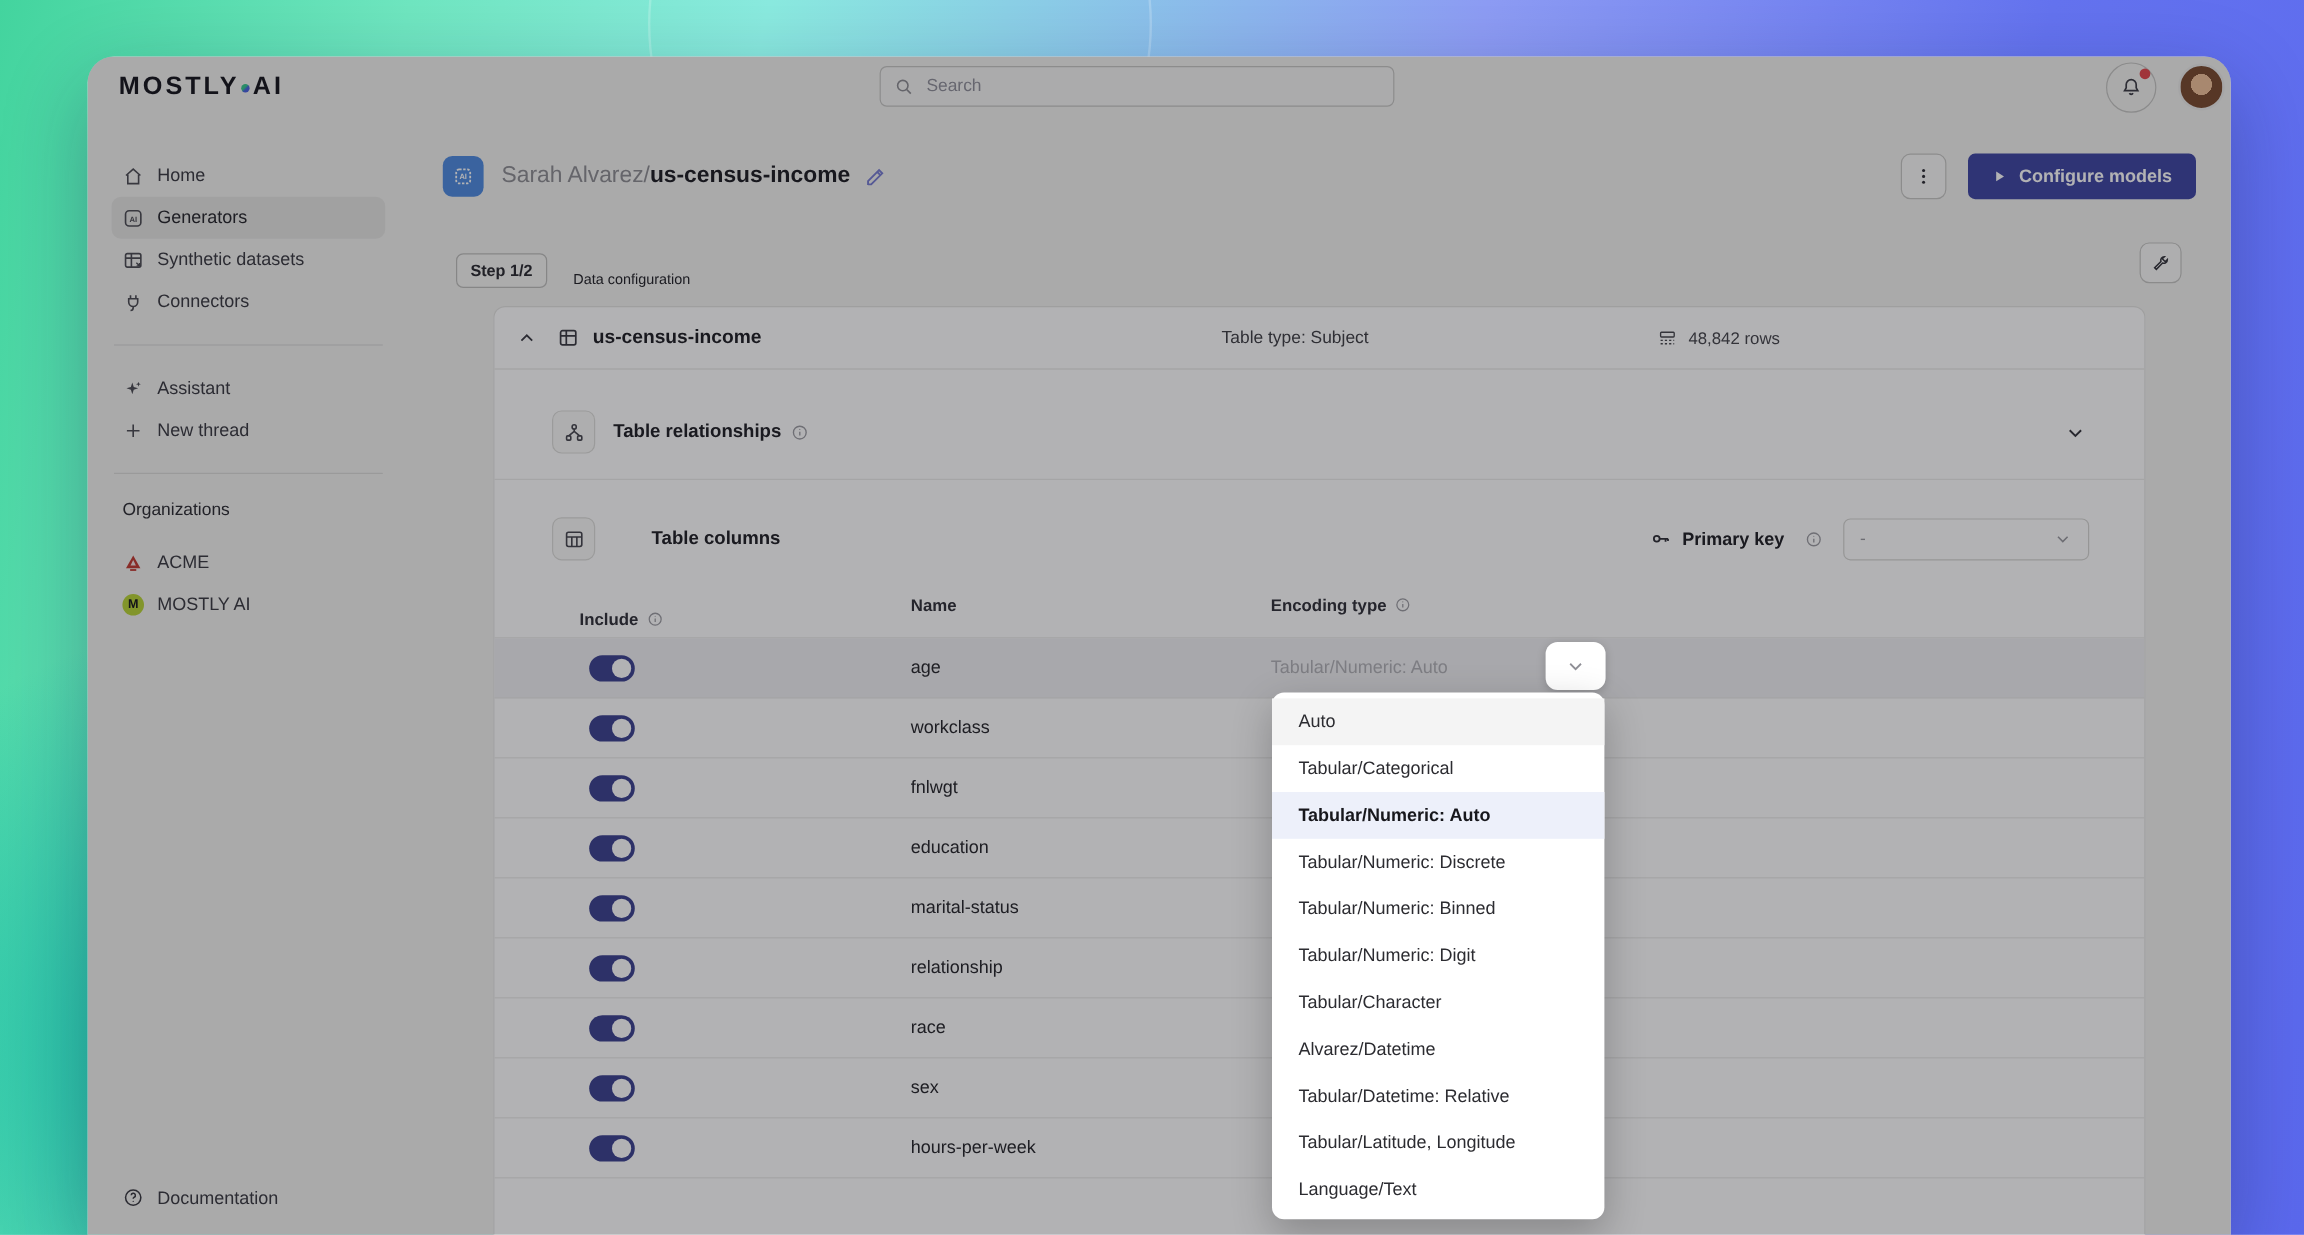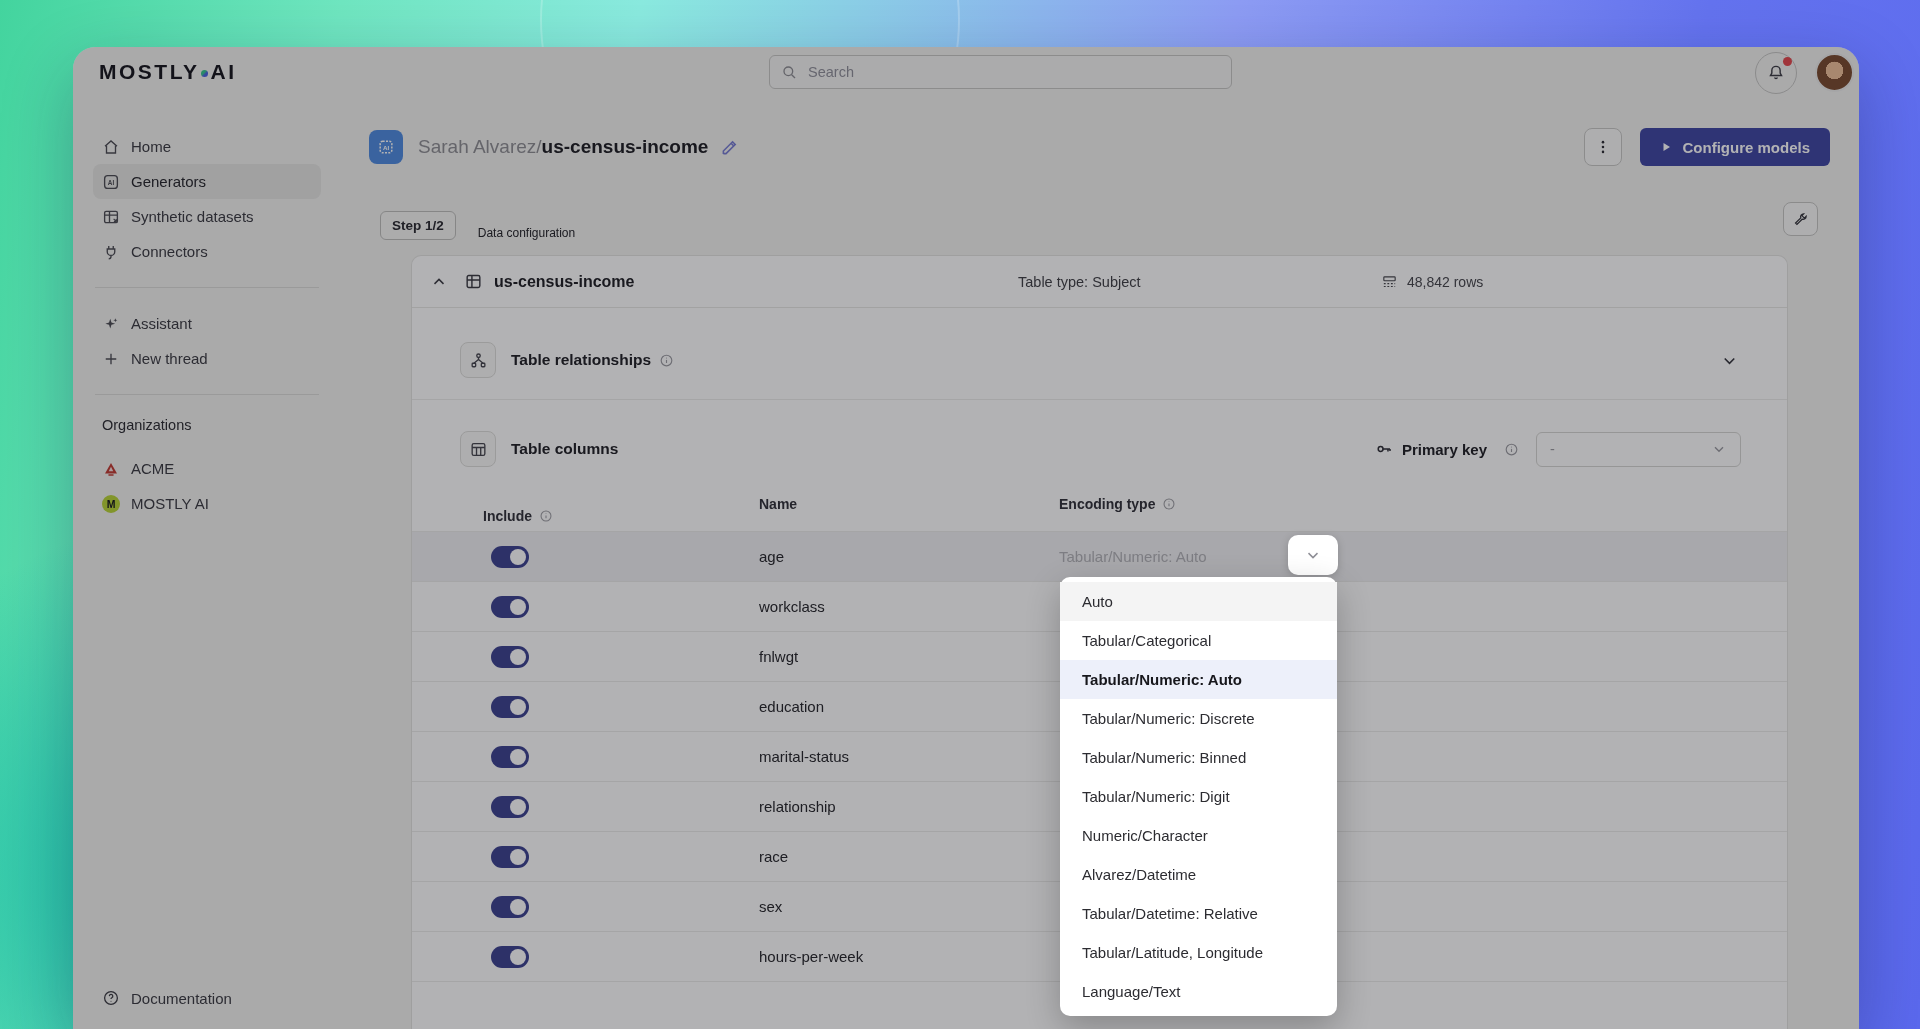--- a/index.html
+++ b/index.html
@@ -18,21 +18,21 @@
   .app { position:absolute; left:73px; top:47px; width:1786px; height:982px;
     background:#f3f3f1; border-radius:22px 22px 0 0; overflow:hidden;
     box-shadow:0 24px 70px rgba(10,20,60,.30); }
 
   
   .topbar { position:absolute; top:0; left:0; right:0; height:50px; }
   .logo { position:absolute; left:26px; top:13px; display:flex; align-items:center;
     font-size:21px; font-weight:800; letter-spacing:2.5px; color:#16161d; }
   .logo-dot { width:7px; height:7px; border-radius:50%; margin:2px 3px 0 1px;
     background:linear-gradient(135deg,#35c98e 40%,#4a62e0 60%); }
-  .search { position:absolute; left:696px; top:8px; width:463px; height:34px;
+  .search { position:absolute; left:660px; top:8px; width:429px; height:34px;
     border:1px solid #c7c7c4; border-radius:6px; background:rgba(255,255,255,.22);
     display:flex; align-items:center; gap:9px; padding:0 11px; color:#8d8d92; }
   .search input { flex:1; border:none; outline:none; background:transparent;
     font-size:14.5px; color:#3e3e44; font-family:inherit; }
   .search input::placeholder { color:#90909a; }
   .iconbtn-round { position:absolute; width:42px; height:42px; border-radius:50%;
     border:1px solid #c6c6c3; display:flex; align-items:center; justify-content:center;
     color:#3c3c44; background:transparent; }
   .bell-wrap { left:1682px; top:5px; }
   .bell-dot { position:absolute; right:4px; top:4px; width:9px; height:9px;
@@ -97,21 +97,21 @@
   .section-rel { position:absolute; top:82px; left:48px; right:48px; height:44px;
     display:flex; align-items:center; }
   .icon-box { width:36px; height:36px; border:1px solid #ddddda; border-radius:8px;
     background:#fafaf8; display:flex; align-items:center; justify-content:center; color:#46464e; }
   .section-title { margin-left:15px; font-size:15.5px; font-weight:700; color:#202026; }
   .info-ic { margin-left:8px; color:#9c9ca2; display:flex; }
   .rel-chevron { margin-left:auto; color:#34343c; display:flex; }
   .divider1 { position:absolute; top:143px; left:0; right:0; height:1px; background:#ececea; }
 
   .section-cols { position:absolute; top:175px; left:48px; right:46px; height:36px;
-    display:flex; align-items:center; }
+    display:flex; align-items:center;gap:32px; }
   .pk-group { margin-left:auto; display:flex; align-items:center; gap:9px; }
   .pk-label { font-size:15px; font-weight:700; color:#202026; }
   .key-ic { color:#2e2e36; display:flex; }
   .pk-select { width:205px; height:35px; margin-left:8px; border:1px solid #d6d6d3; border-radius:6px;
     background:#fff; display:flex; align-items:center; padding:0 13px;
     color:#9a9aa0; font-size:14.5px; }
   .pk-select .chev { margin-left:auto; color:#9a9aa0; display:flex; }
 
   .cols-header { position:absolute; top:240px; left:0; right:0; height:32px; }
   .col-h { position:absolute; top:0; display:flex; align-items:center; gap:7px;
@@ -467,19 +467,19 @@
     </svg>
   </button>
 
   <div class="enc-menu">
       <div class="menu-item hovered">Auto</div>
       <div class="menu-item">Tabular/Categorical</div>
       <div class="menu-item selected">Tabular/Numeric: Auto</div>
       <div class="menu-item">Tabular/Numeric: Discrete</div>
       <div class="menu-item">Tabular/Numeric: Binned</div>
       <div class="menu-item">Tabular/Numeric: Digit</div>
-      <div class="menu-item">Numeric/Character</div>
+      <div class="menu-item">Tabular/Character</div>
       <div class="menu-item">Alvarez/Datetime</div>
       <div class="menu-item">Tabular/Datetime: Relative</div>
       <div class="menu-item">Tabular/Latitude, Longitude</div>
       <div class="menu-item">Language/Text</div>
     </div>
 </div>
 
 </body></html>

